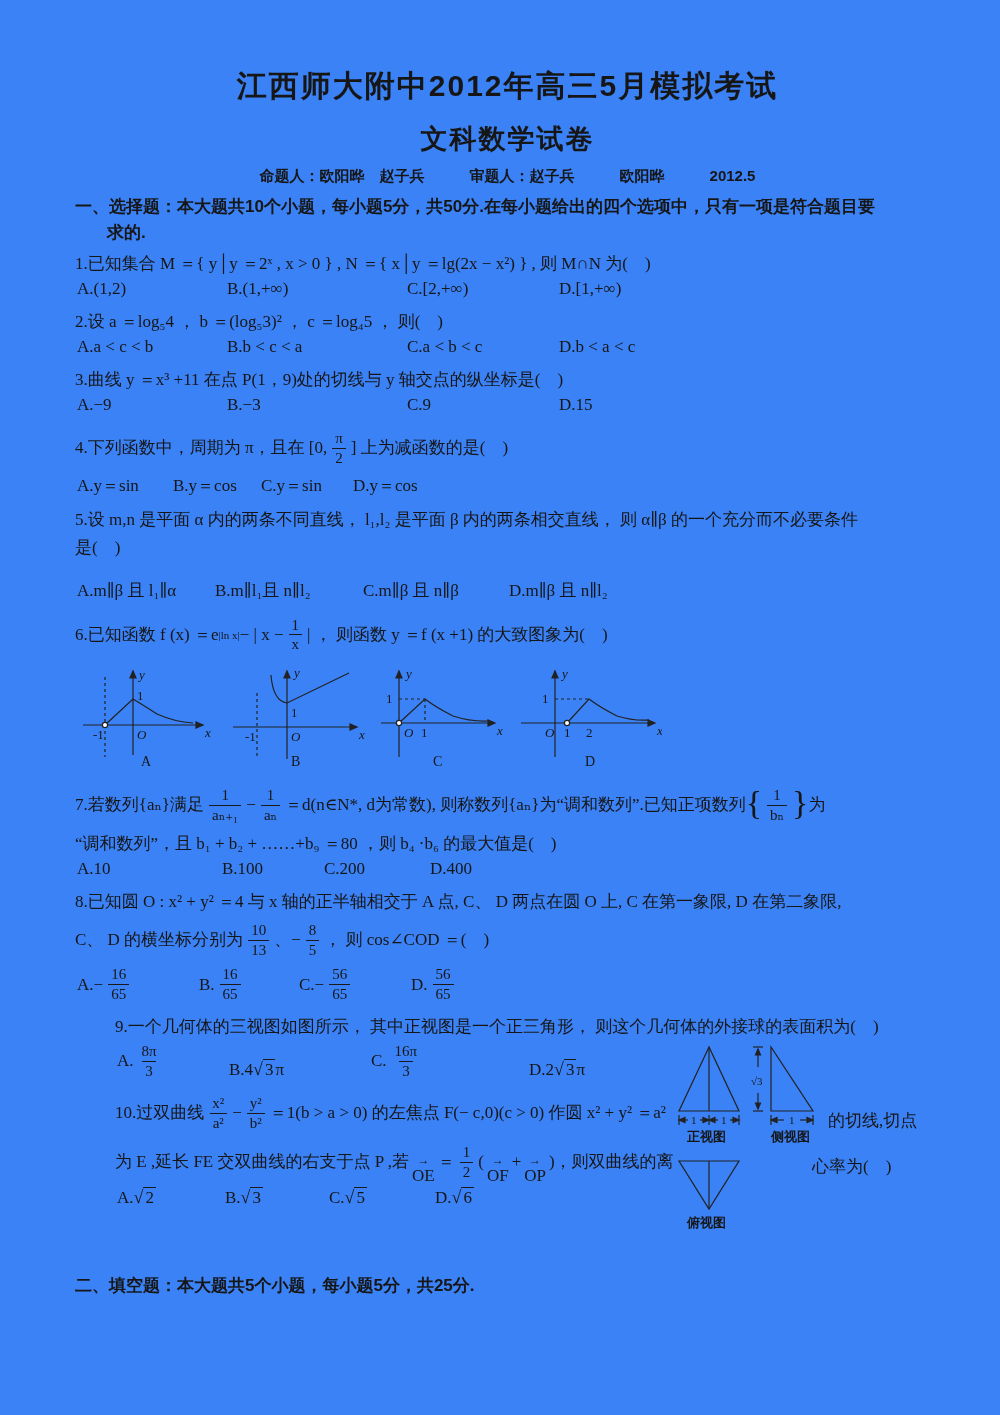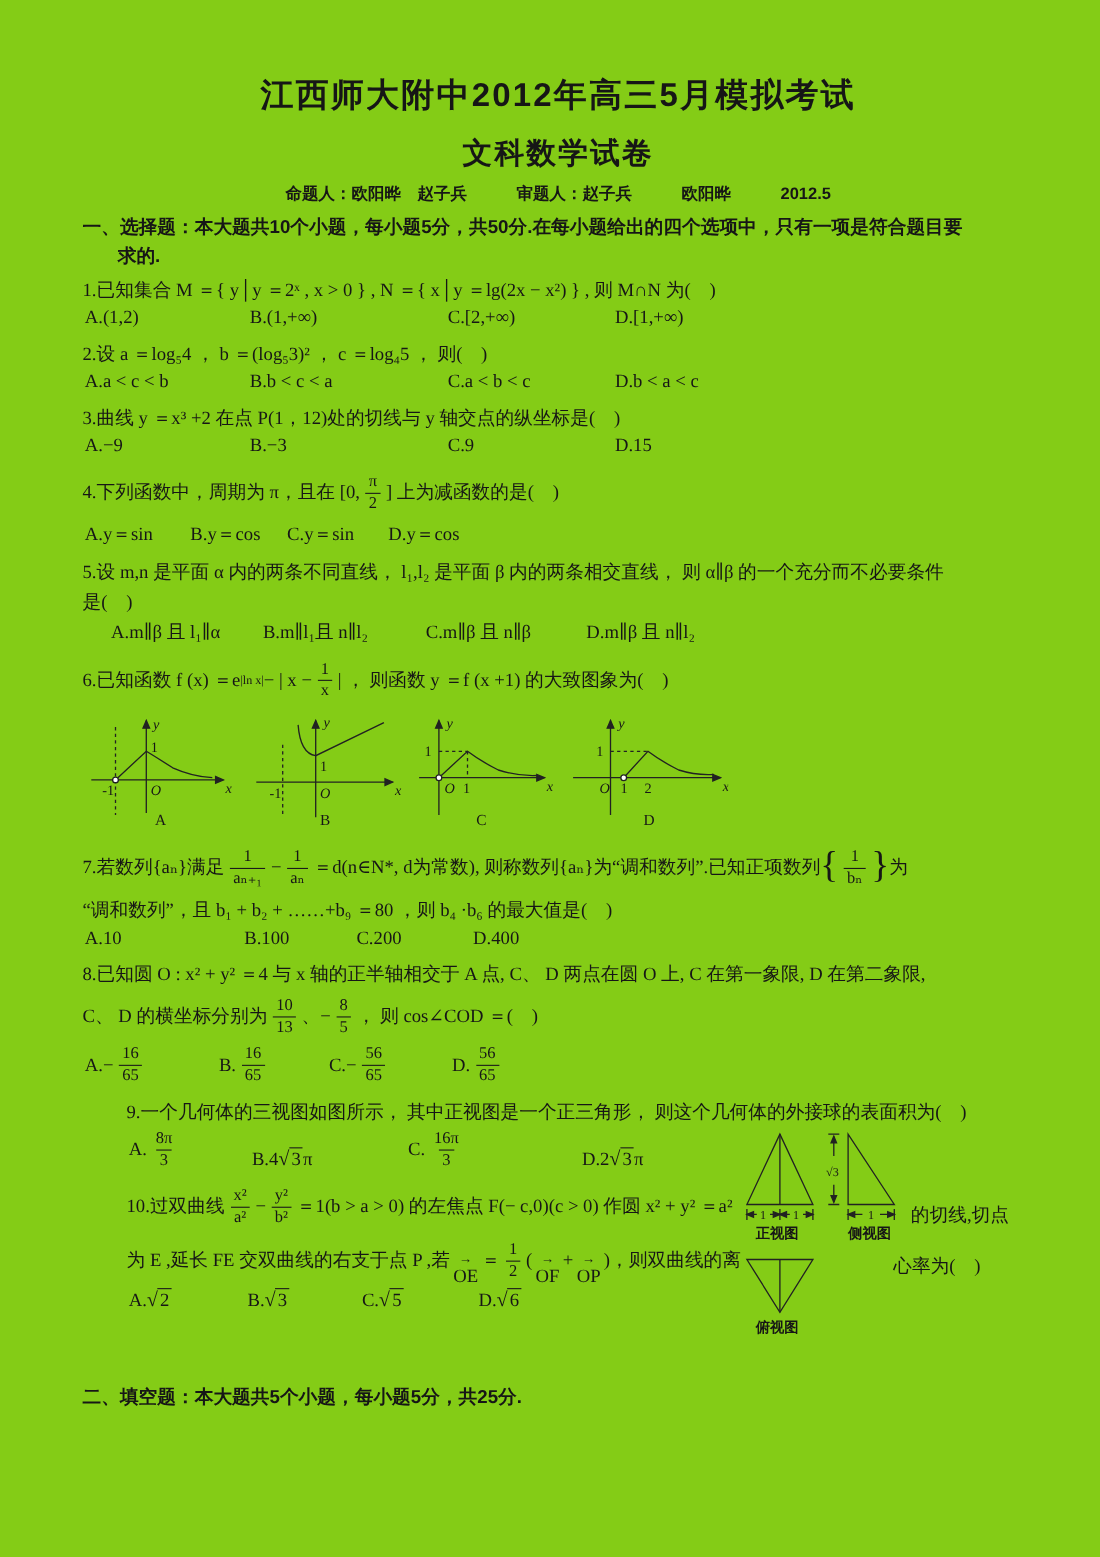--- a/index.html
+++ b/index.html
@@ -1,16 +1,16 @@
 <!DOCTYPE html>
 <html><head>
 <meta charset="utf-8">
 <style>
   html,body{margin:0;padding:0;background:#d8d8d8;}
-  .page{position:relative;width:1000px;height:1415px;background:#84cc16;color:#161616;
+  .page{position:relative;width:1000px;height:1415px;background:#3b82f6;color:#161616;
         font-family:"Liberation Serif","DejaVu Serif",serif;font-size:17px;overflow:hidden;}
   .inner{padding:66px 60px 0 75px;}
   .title{font-family:"Liberation Sans","DejaVu Sans",sans-serif;font-weight:700;
          font-size:30px;text-align:center;margin:0 0 14px 0;letter-spacing:2px;}
   .subtitle{font-family:"Liberation Sans","DejaVu Sans",sans-serif;font-weight:700;
          font-size:27px;text-align:center;margin:0 0 10px 0;letter-spacing:2px;}
   .byline{font-family:"Liberation Sans","DejaVu Sans",sans-serif;font-weight:700;
          font-size:15px;text-align:center;margin:0 0 8px 0;}
   .sec{font-family:"Liberation Sans","DejaVu Sans",sans-serif;font-weight:700;
        font-size:17px;line-height:1.5;margin-bottom:5px;}
@@ -18,23 +18,23 @@
   .q{margin-bottom:4px;}
   .qt{line-height:1.65;white-space:nowrap;}
   .fx{display:flex;align-items:center;white-space:nowrap;line-height:1.2;padding:5px 0;}
   .opts{display:flex;align-items:flex-end;margin:1px 0 9px 2px;}
   .opts .opt:nth-child(1){width:150px;}
   .opts .opt:nth-child(2){width:180px;}
   .opts .opt:nth-child(3){width:152px;}
   .opts.tight .opt:nth-child(1){width:96px;}
   .opts.tight .opt:nth-child(2){width:88px;}
   .opts.tight .opt:nth-child(3){width:92px;}
-  .opts.med .opt:nth-child(1){width:138px;margin-left:24px;}
+  .opts.med .opt:nth-child(1){width:138px;}
   .opts.med .opt:nth-child(2){width:148px;}
-  .opts.med .opt:nth-child(3){width:146px;}
+  .opts.med .opt:nth-child(3){width:146px;margin-top:16px;}
   .opts.n7 .opt:nth-child(1){width:145px;}
   .opts.n7 .opt:nth-child(2){width:102px;}
   .opts.n7 .opt:nth-child(3){width:106px;}
   .opts.n8 .opt:nth-child(1){width:122px;}
   .opts.n8 .opt:nth-child(2){width:100px;}
   .opts.n8 .opt:nth-child(3){width:112px;}
   .opts.n9 .opt:nth-child(1){width:112px;}
   .opts.n9 .opt:nth-child(2){width:142px;}
   .opts.n9 .opt:nth-child(3){width:158px;}
   .opts.n10 .opt:nth-child(1){width:108px;}
@@ -90,21 +90,21 @@
     <div class="qt">2.设 a ＝log₅4 ，  b ＝(log₅3)² ，  c ＝log₄5 ，  则(　)</div>
     <div class="opts">
       <span class="opt">A.a &lt; c &lt; b</span>
       <span class="opt">B.b &lt; c &lt; a</span>
       <span class="opt">C.a &lt; b &lt; c</span>
       <span class="opt">D.b &lt; a &lt; c</span>
     </div>
   </div>
 
   <div class="q">
-    <div class="qt">3.曲线 y ＝x³ +2 在点 P(1，12)处的切线与 y 轴交点的纵坐标是(　)</div>
+    <div class="qt">3.曲线 y ＝x³ +11 在点 P(1，9)处的切线与 y 轴交点的纵坐标是(　)</div>
     <div class="opts">
       <span class="opt">A.−9</span>
       <span class="opt">B.−3</span>
       <span class="opt">C.9</span>
       <span class="opt">D.15</span>
     </div>
   </div>
 
   <div class="q">
     <div class="fx">

